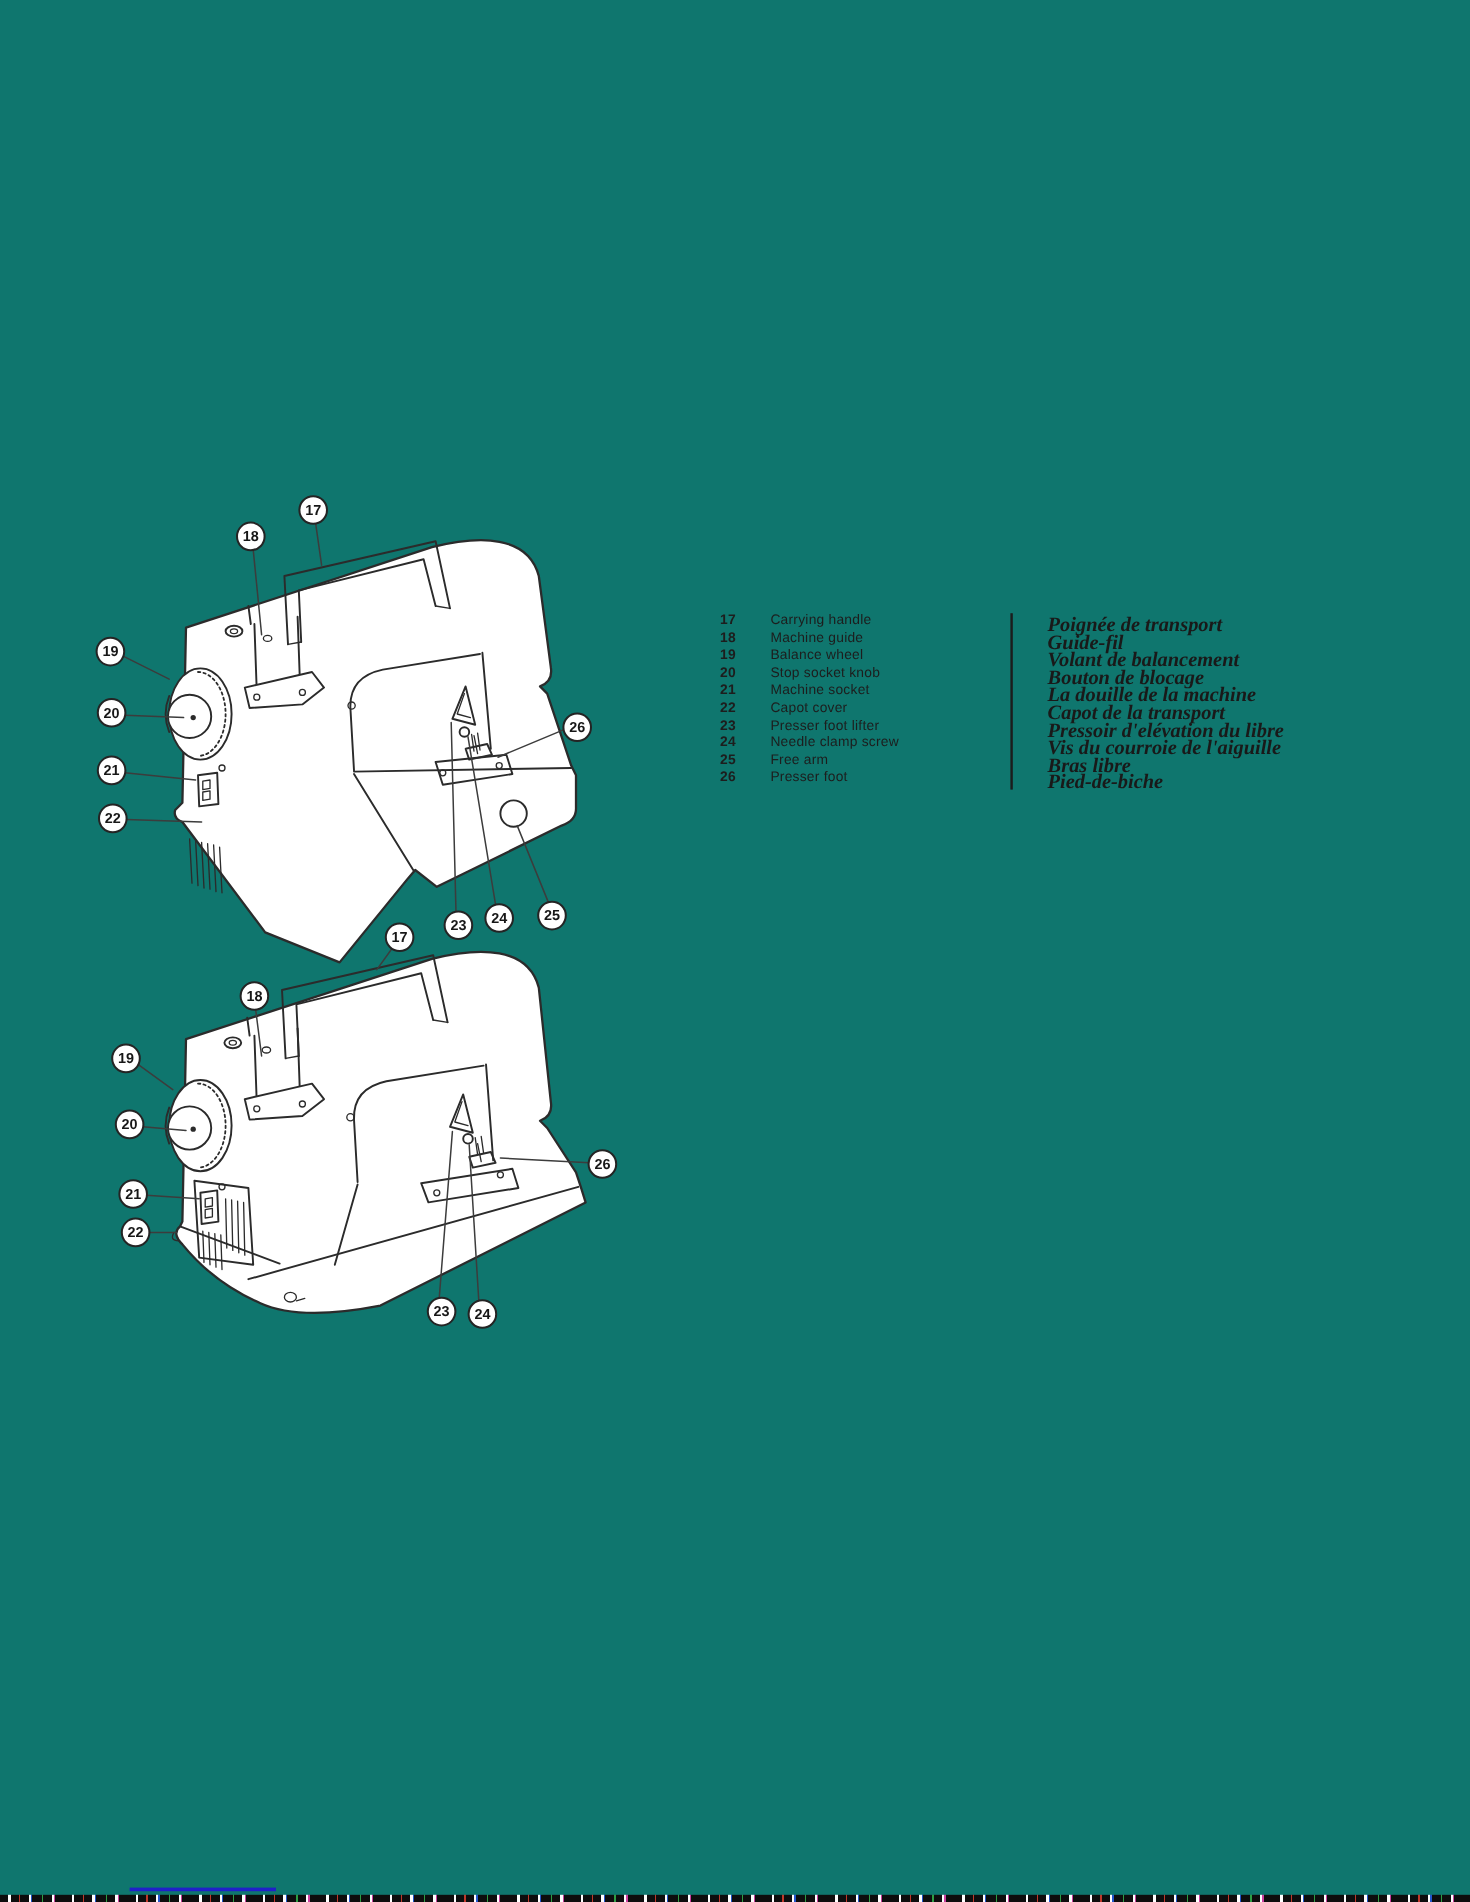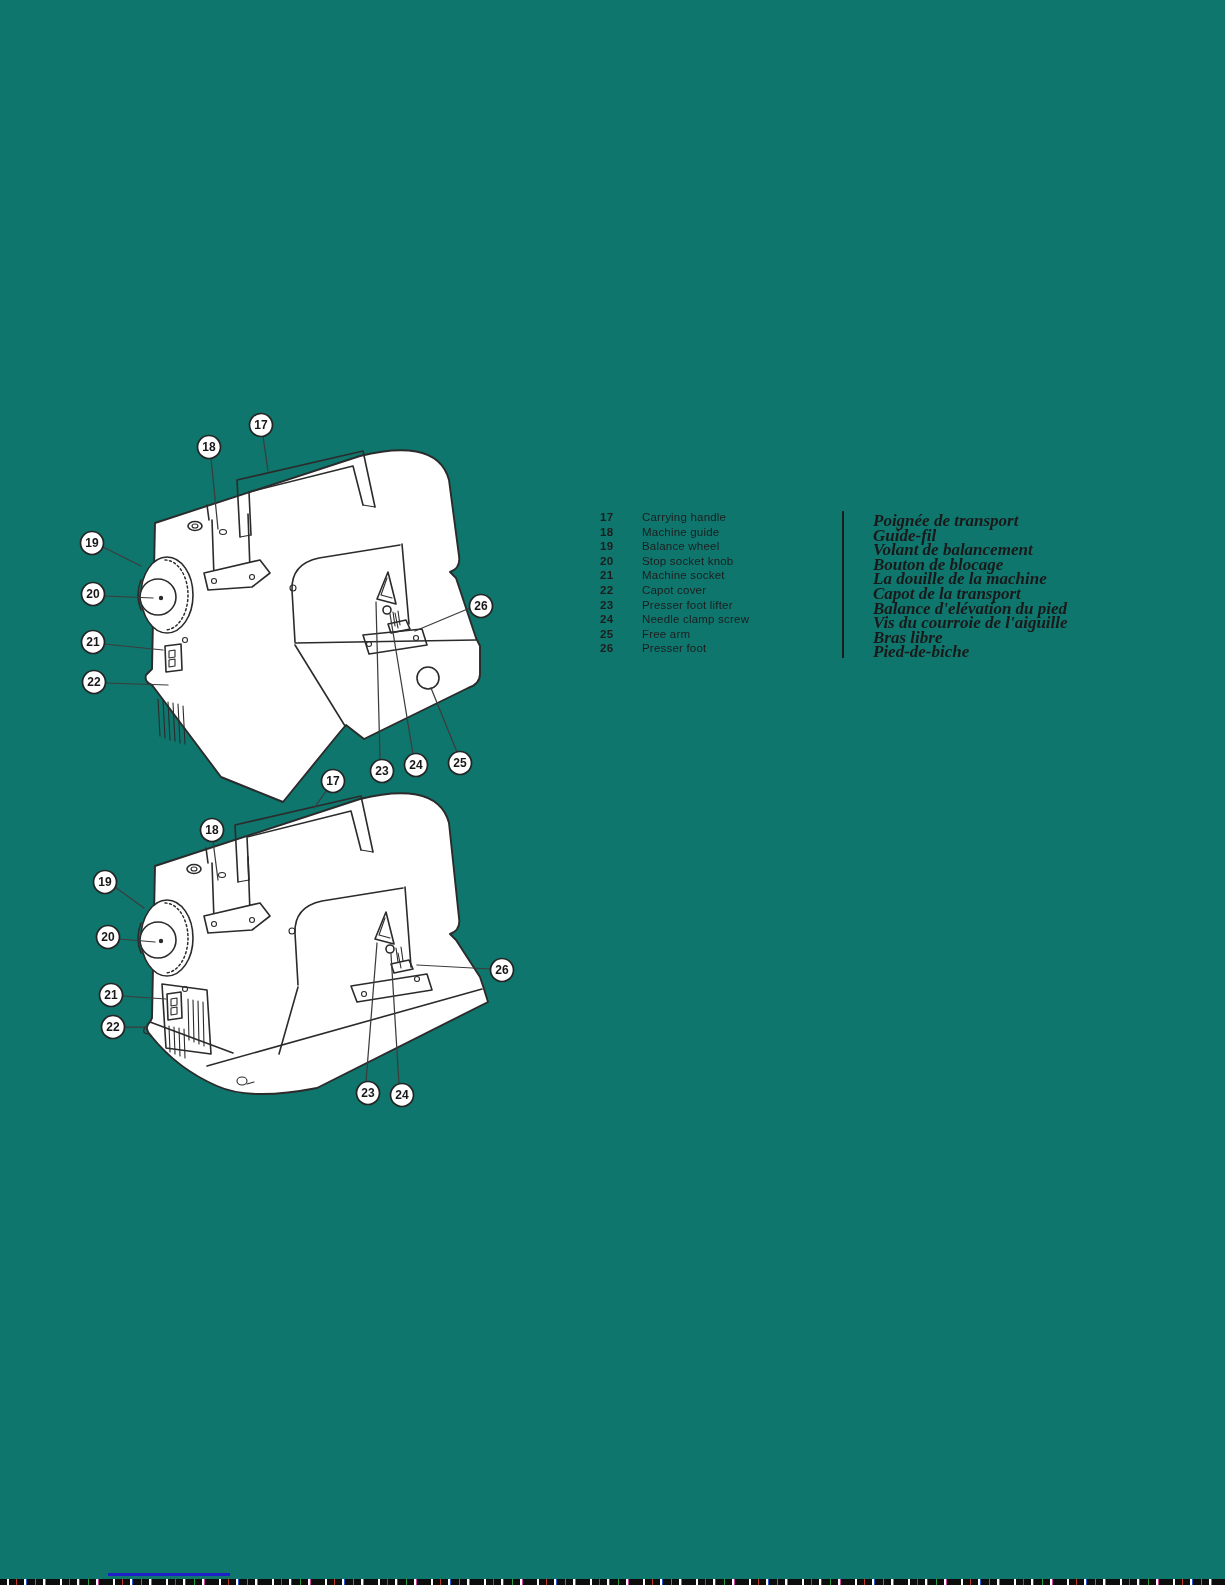--- a/index.html
+++ b/index.html
@@ -292,21 +292,21 @@
       <span class="fr">La douille de la machine</span>
     </div>
     <div class="plrow">
       <span class="num">22</span>
       <span class="en">Capot cover</span>
       <span class="fr">Capot de la transport</span>
     </div>
     <div class="plrow">
       <span class="num">23</span>
       <span class="en">Presser foot lifter</span>
-      <span class="fr">Balance d'elévation du pied</span>
+      <span class="fr">Pressoir d'elévation du libre</span>
     </div>
     <div class="plrow">
       <span class="num">24</span>
       <span class="en">Needle clamp screw</span>
       <span class="fr">Vis du courroie de l'aiguille</span>
     </div>
     <div class="plrow">
       <span class="num">25</span>
       <span class="en">Free arm</span>
       <span class="fr">Bras libre</span>

